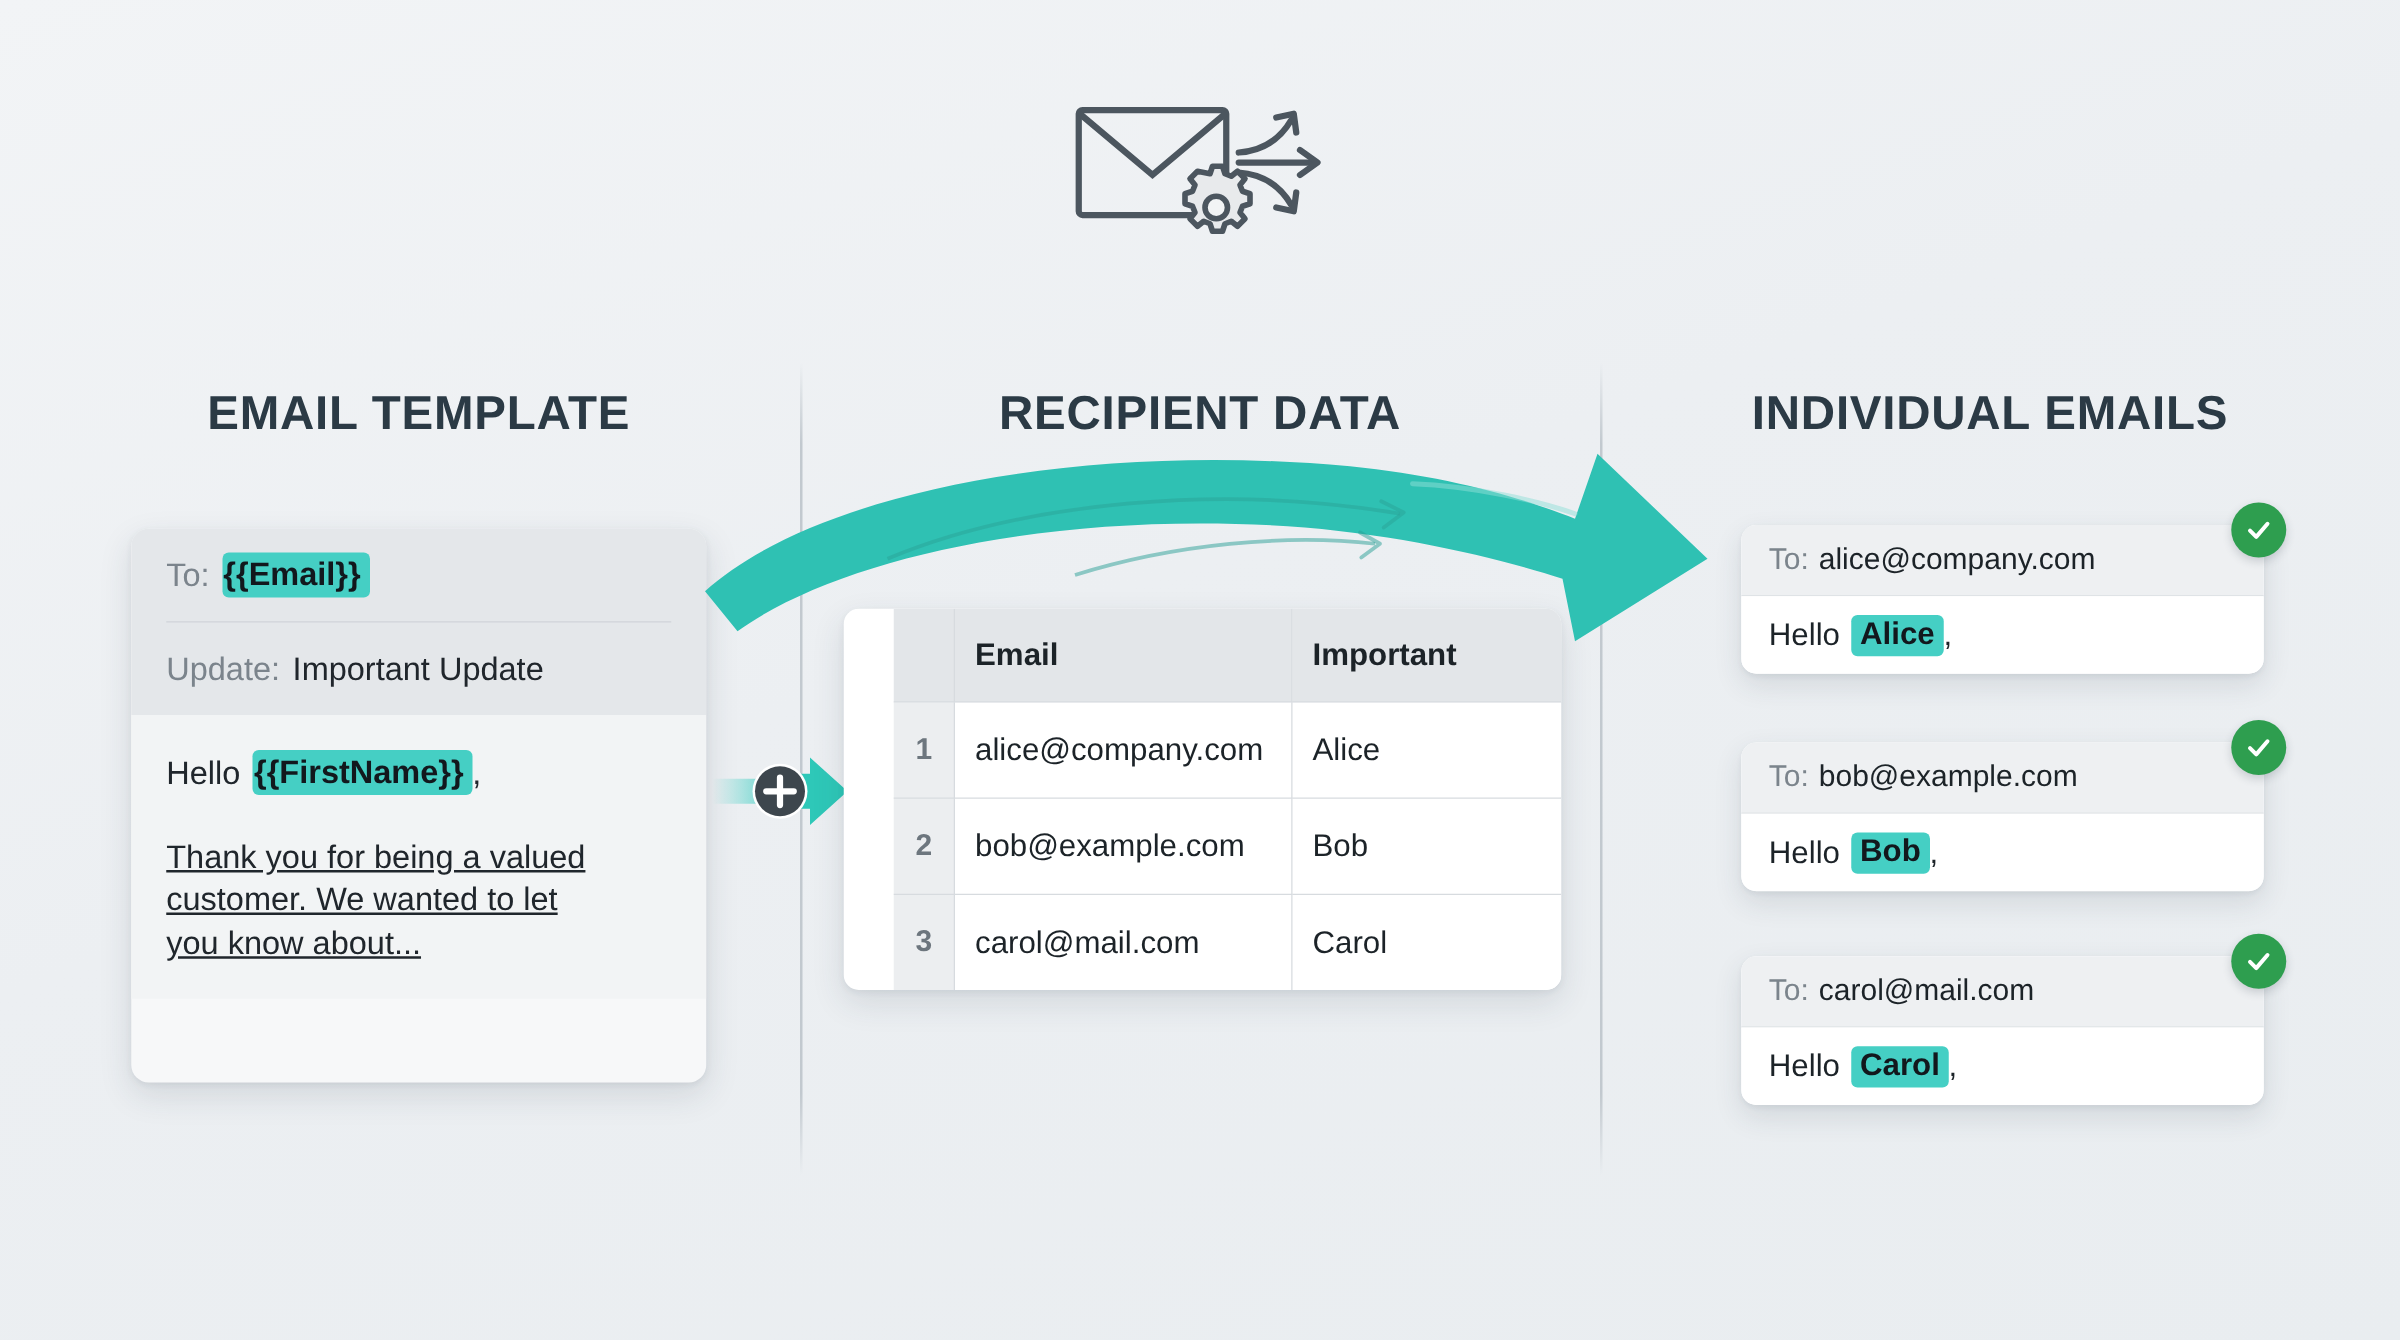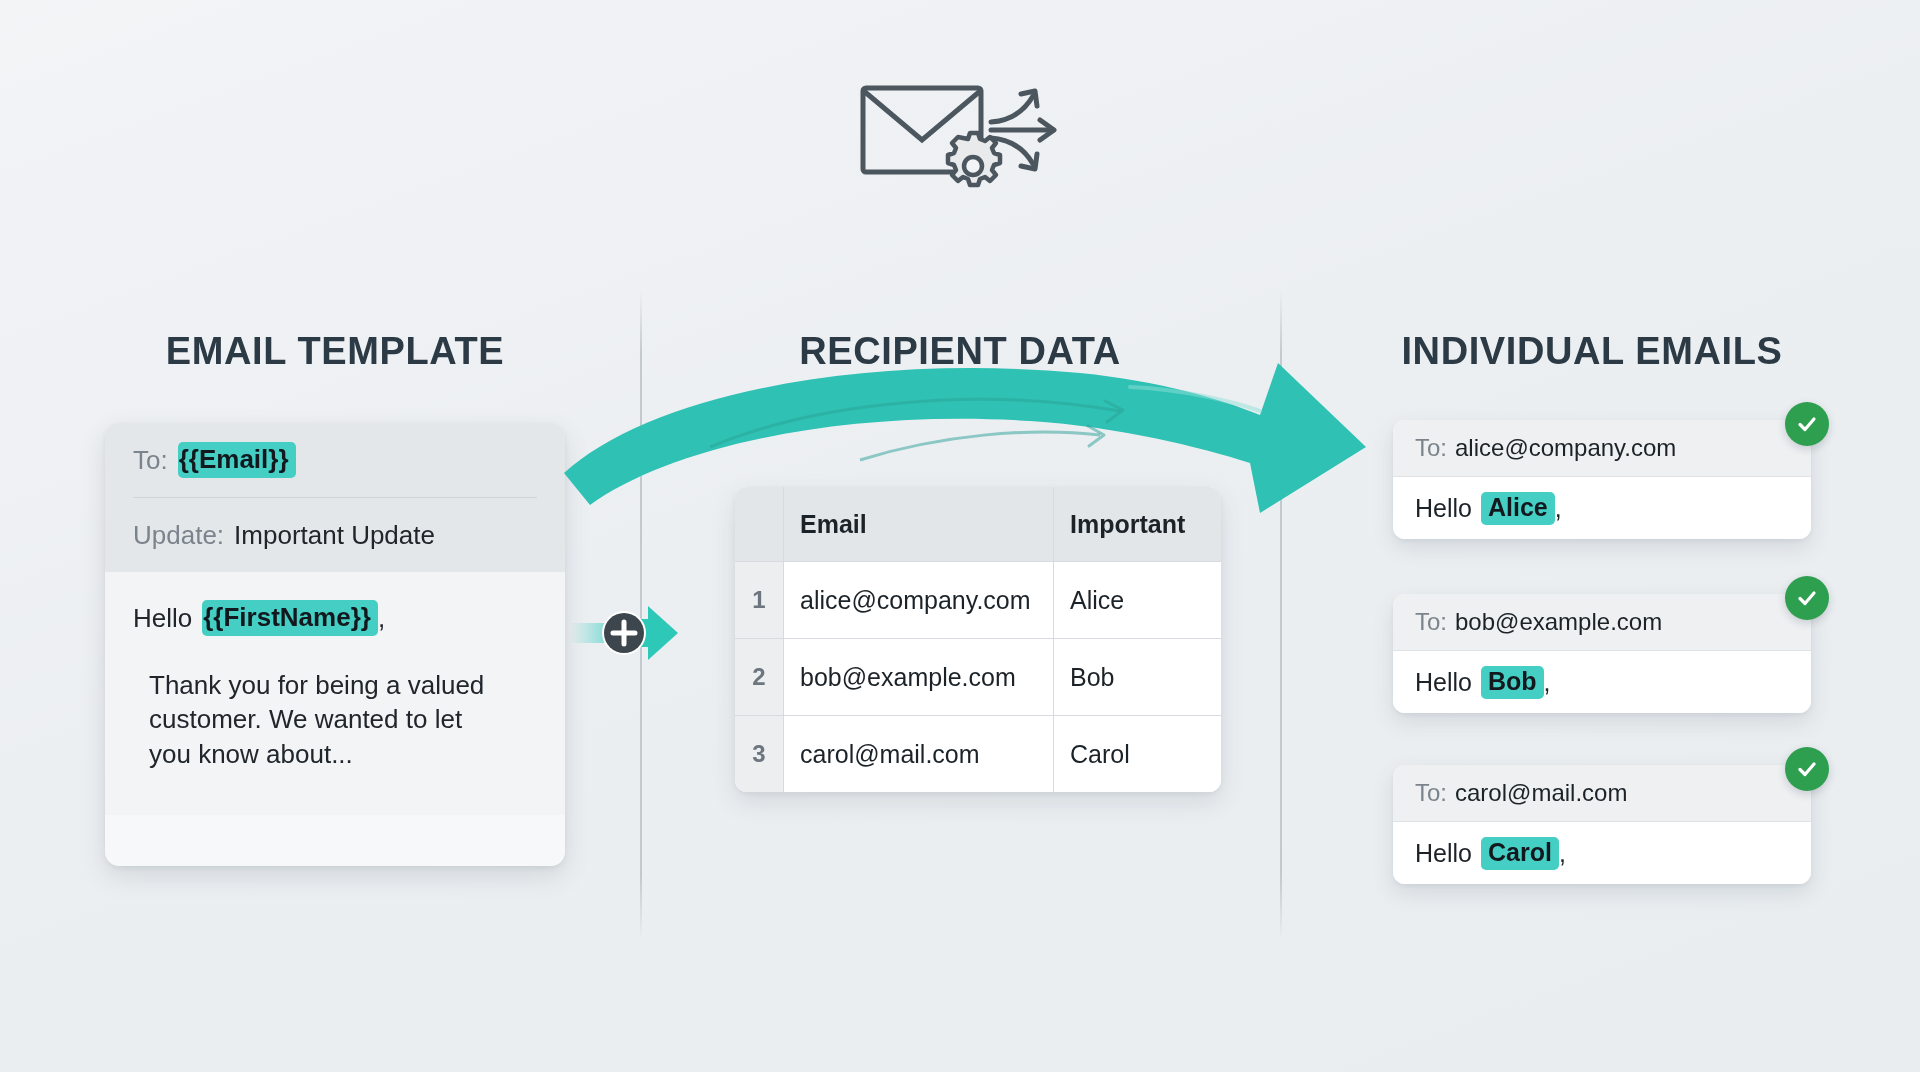--- a/index.html
+++ b/index.html
@@ -30,21 +30,20 @@
   .col-heading {
     position: absolute;
     font-family: "Liberation Sans", sans-serif;
     font-weight: bold;
     font-size: 38px;
     letter-spacing: 0.6px;
     color: #2b3a45;
     text-align: right;
     white-space: nowrap;
     transform: translateX(-50%);
-    margin-top: 20px;
   }
   #heading-template { left: 335px; top: 310px; }
   #heading-data     { left: 960px; top: 310px; }
   #heading-emails   { left: 1592px; top: 310px; }
 
   
   .divider {
     position: absolute;
     width: 2px;
     top: 290px;
@@ -90,46 +89,48 @@
   }
   #template-body {
     background: #f2f4f5;
     padding: 28px;
     font-size: 26px;
     color: #20262c;
   }
   #tpl-greeting { margin: 0 0 32px 0; display: flex; align-items: center; }
   #tpl-greeting .lead { margin-right: 10px; }
   #tpl-paragraph {
-    margin: 16px;
+    margin: 0;
     line-height: 1.32;
     max-width: 360px;
     color: #20262c;
+    text-decoration: underline;
   }
 
   
   #merge-node {
     position: absolute;
     left: 570px;
     top: 600px;
     width: 120px;
     height: 66px;
   }
 
   
   #recipient-table {
     position: absolute;
-    left: 735px;
+    left: 675px;
     top: 487px;
-    width: 486px;
+    width: 534px;
     border-radius: 12px;
     overflow: hidden;
     background: #ffffff;
     box-shadow: 0 10px 26px rgba(40,55,70,0.12), 0 2px 5px rgba(40,55,70,0.06);
     border-collapse: collapse;
+    padding-left: 40px;
   }
   #recipient-table table { border-collapse: collapse; width: 100%; }
   #recipient-table th, #recipient-table td {
     border-right: 1px solid #d7dbdf;
     border-bottom: 1px solid #d7dbdf;
     text-align: left;
   }
   #recipient-table th:last-child, #recipient-table td:last-child { border-right: none; }
   #recipient-table tr:last-child td { border-bottom: none; }
   #recipient-table thead th {

